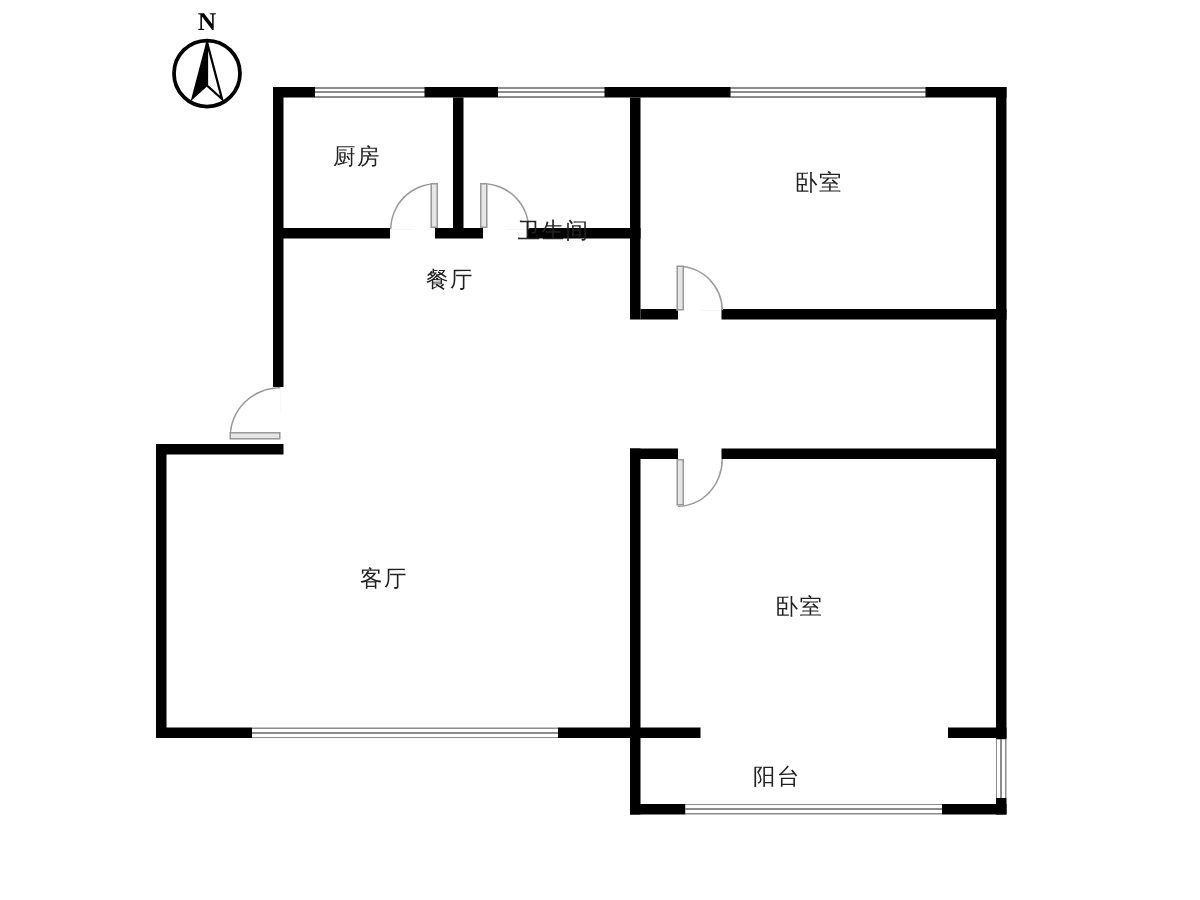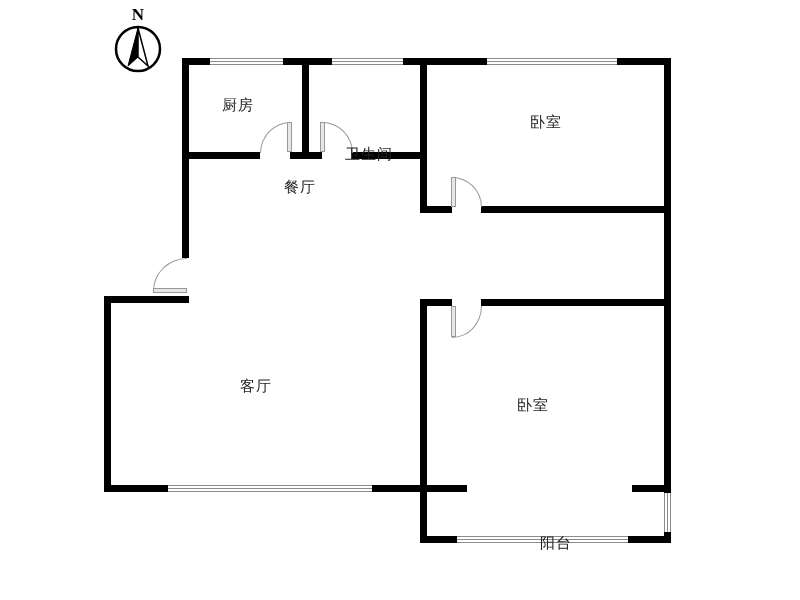--- a/index.html
+++ b/index.html
@@ -91,18 +91,18 @@
 
   <div class="arc arc-tl" style="left:153px;top:258px;width:33px;height:32px;"></div>
   <div class="leaf" style="left:153px;top:288px;width:34px;height:5px;"></div>
 
   <span class="room-label" style="left:238px;top:105px;">厨房</span>
   <span class="room-label" style="left:369px;top:106px;margin-top:48px;">卫生间</span>
   <span class="room-label" style="left:300px;top:187px;">餐厅</span>
   <span class="room-label" style="left:546px;top:122px;">卧室</span>
   <span class="room-label" style="left:256px;top:386px;">客厅</span>
   <span class="room-label" style="left:533px;top:405px;">卧室</span>
-  <span class="room-label" style="left:556px;top:518px;margin-top:25px;">阳台</span>
+  <span class="room-label" style="left:518px;top:518px;">阳台</span>
 
   <div id="watermark">
   </div>
 
 </div>
 
 </body></html>

